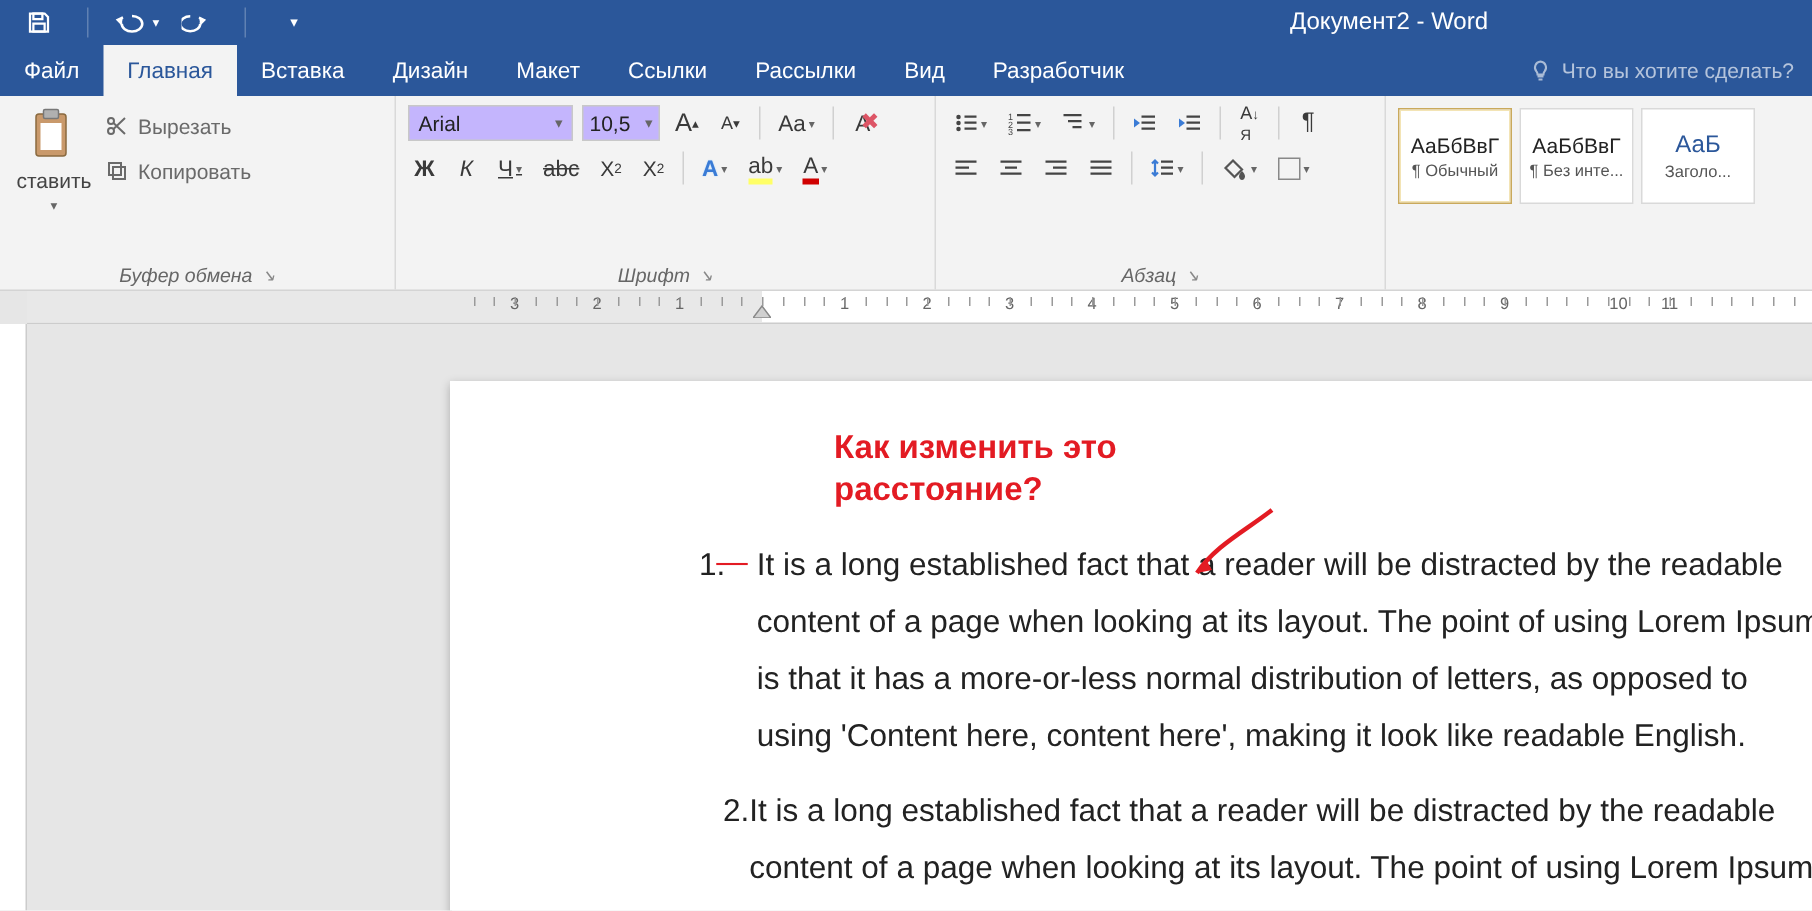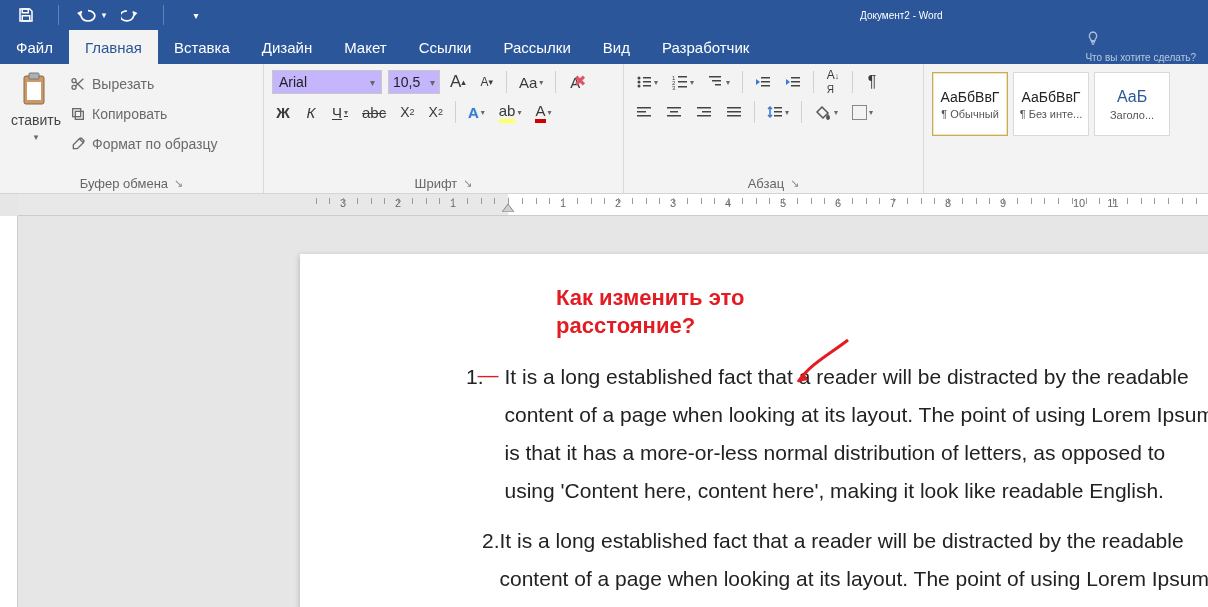--- a/index.html
+++ b/index.html
@@ -4,34 +4,34 @@
 <style>
   * { box-sizing: border-box; }
   html, body { margin: 0; padding: 0; font-family: "Segoe UI", Arial, sans-serif; font-size: 14px; color: #222; overflow: hidden; }
   body { width: 1208px; height: 607px; background: #e6e6e6; }
 
   
   .titlebar { height: 30px; background: #2b579a; color: #fff; display: flex; align-items: center; position: relative; }
   .qat { display: flex; align-items: center; gap: 4px; padding-left: 8px; }
   .qat-btn { width: 36px; height: 28px; display: flex; align-items: center; justify-content: center; color:#fff; font-size:18px;}
   .qat-btn svg { stroke:#fff; }
-  .title-center { position:absolute; left:50%; transform:translateX(-50%); top:0; height:30px; display:flex; align-items:center; font-size:10px; left: 860px; transform:none;}
+  .title-center { position:absolute; left:50%; transform:translateX(-50%); top:0; height:30px; display:flex; align-items:center; font-size:16px; left: 860px; transform:none;}
   .title-center span { white-space: nowrap; }
   .qat-div { width:1px; height:20px; background:rgba(255,255,255,0.25); margin: 0 10px;}
 
   
   .tabs { height: 34px; background: #2b579a; display: flex; align-items: stretch; padding-left: 0; }
   .tab { color: #fff; font-size:15px; padding: 0 16px; display:flex; align-items:center; cursor:pointer; }
   .tab.active { background: #f3f3f3; color: #2b579a; font-weight:500;}
-  .telme { margin-left: auto; display:flex; color: rgba(255,255,255,0.65); padding: 0 12px; font-size:10px; gap:6px;flex-direction:column;}
+  .telme { margin-left: auto; display:flex; align-items:center; color: rgba(255,255,255,0.65); padding: 0 12px; font-size:14px; gap:6px;}
 
   
   .ribbon { height: 130px; background:#f3f3f3; border-bottom:1px solid #d4d4d4; display:flex; align-items:stretch; }
   .group { border-right:1px solid #d9d9d9; display:flex; flex-direction:column; justify-content:space-between; padding:6px 8px 2px 8px;}
-  .group-label { text-align:right; color:#666; font-size:13px; padding: 3px 0 0 0; display:flex; justify-content:center; align-items:center; gap:6px;}
+  .group-label { text-align:right; color:#666; font-size:13px; padding: 3px 0 0 0; display:flex; justify-content:center; align-items:center; gap:6px;font-style:italic;}
   .group-label .launcher { font-size:11px; color:#888;}
   .row { display:flex; align-items:center; gap:6px;}
   .rows { display:flex; flex-direction:column; gap:6px; }
 
   
   .paste-large { display:flex; flex-direction:column; align-items:center; width:56px; padding:2px 0; gap:4px;}
   .paste-icon { width:32px; height:36px; }
   .clip-btn { display:flex; align-items:center; gap:6px; color:#6a6a6a; font-size:14px; height:24px;}
 
   
@@ -168,27 +168,20 @@
               <path d="M8.5 9L20 20M8.5 15L20 4"></path>
             </svg>
           <span>Вырезать</span>
         </div>
         <div class="clip-btn">
           <svg width="16" height="16" viewBox="0 0 24 24" fill="none" stroke="#6a6a6a" stroke-width="2">
               <rect x="8" y="8" width="12" height="12"></rect>
               <rect x="4" y="4" width="12" height="12"></rect>
             </svg>
           <span>Копировать</span>
-        </div>
-        <div class="clip-btn">
-          <svg width="16" height="16" viewBox="0 0 24 24" fill="none" stroke="#6a6a6a" stroke-width="2">
-              <path d="M14 4l6 6-9 9H5v-6z"></path>
-              <path d="M14 4l3-1 4 4-1 3"></path>
-            </svg>
-          <span>Формат по образцу</span>
         </div>
       </div>
     </div>
     <div class="group-label">
       <span>Буфер обмена</span>
       <span class="launcher">↘</span>
     </div>
   </div>
 
   <div class="group" style="width:360px;">

